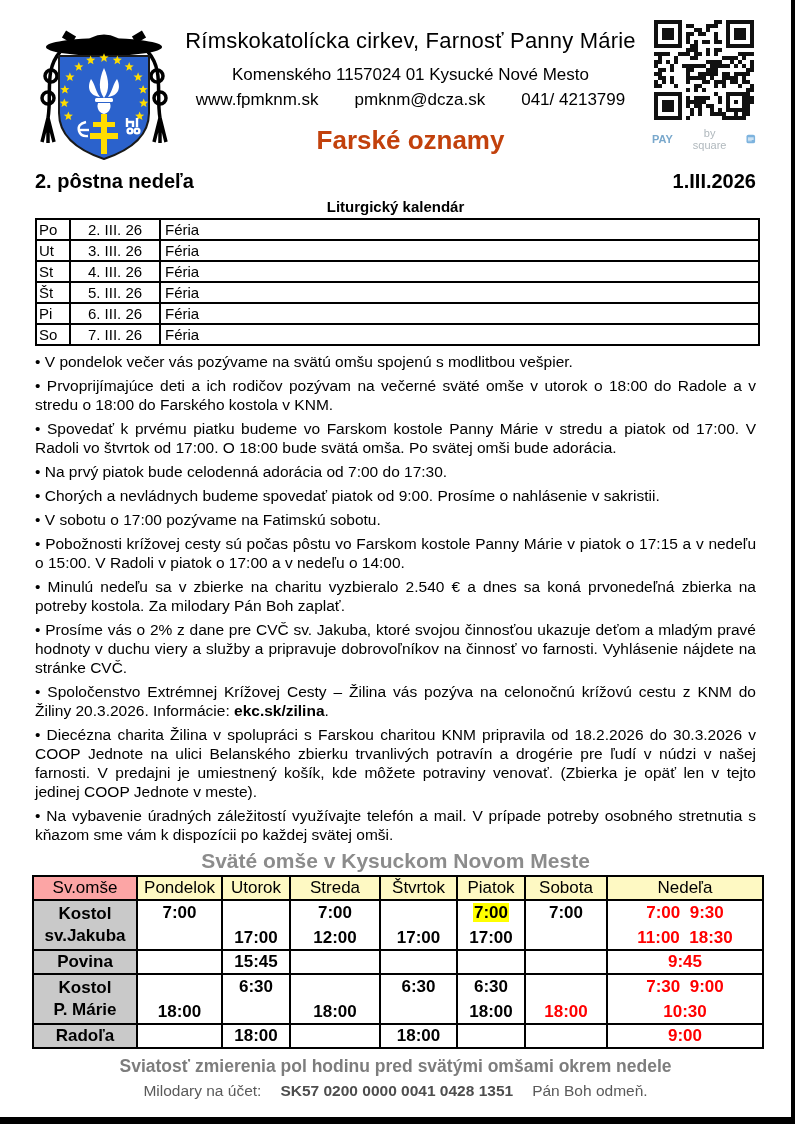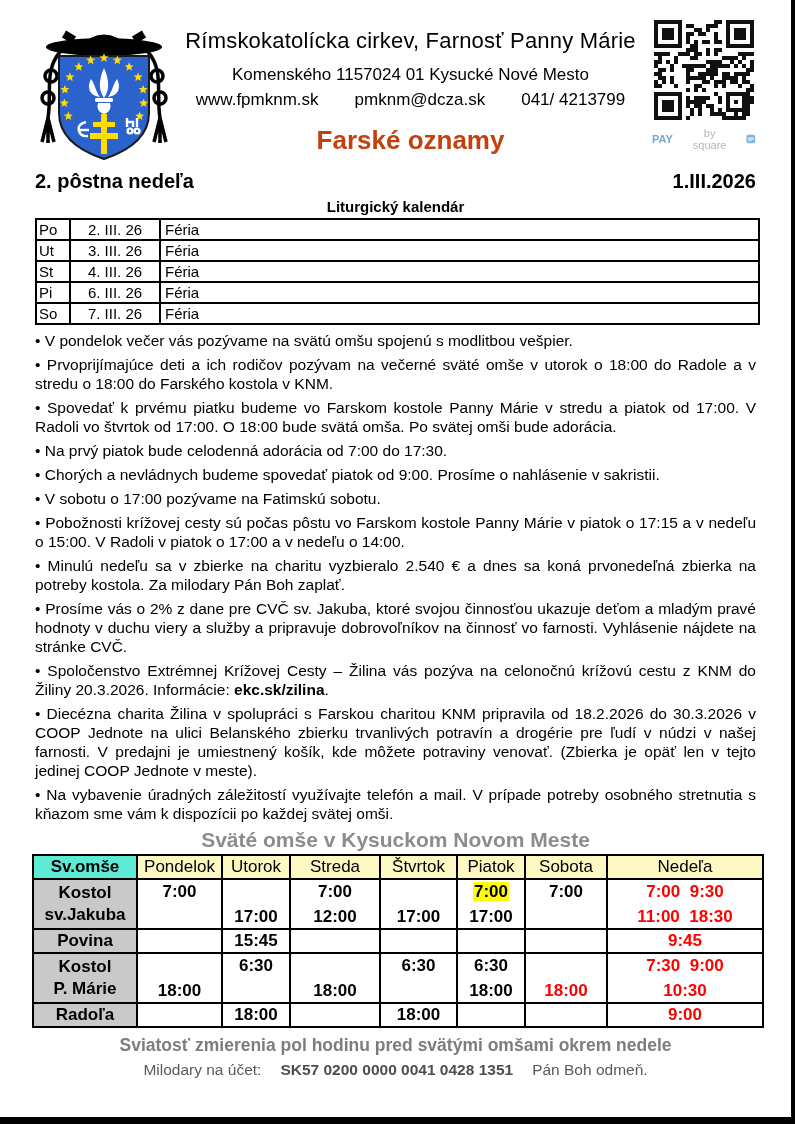--- a/index.html
+++ b/index.html
@@ -35,21 +35,21 @@
   .cal .c-date{width:80px;text-align:center}
   .cal tr.boldrow td{font-weight:bold}
   
   .anns{margin-top:6px}
   .ann{font-size:15.5px;line-height:19px;text-align:justify;margin:5px 0}
   
   .mass-title{text-align:center;font-weight:bold;font-size:21px;color:#8c8c8c;margin-top:5px}
   table.mass{border-collapse:collapse;width:730px;margin-left:-3px;margin-top:2px;table-layout:fixed}
   .mass th,.mass td{border:2px solid #000;text-align:center;padding:0;overflow:hidden}
   .mass th{height:22px;background:#fef9c3;font-weight:normal;font-size:17px}
-  .mass th.first{background:#5eead4;font-weight:bold}
+  .mass th.first{background:#fca5a5;font-weight:normal}
   .mass td{font-weight:bold;font-size:17px}
   .mass td.lbl{background:#c9c9c9}
   .lblv{display:flex;flex-direction:column;justify-content:center;height:46px}
   .lblv div{line-height:22px}
   .two{display:flex;flex-direction:column;justify-content:space-between;height:46px;padding:1px 0}
   .two div{line-height:21px;white-space:pre;min-height:21px}
   .one{line-height:22px;height:22px;white-space:pre}
   .red{color:#ff0000}
   .hl{background:#ffff00;padding:0 1px}
   
@@ -374,20 +374,25 @@
         <td class="c-day">Ut</td>
         <td class="c-date">3. III. 26</td>
         <td>Féria</td>
       </tr>
       <tr>
         <td class="c-day">St</td>
         <td class="c-date">4. III. 26</td>
         <td>Féria</td>
       </tr>
       <tr>
+        <td class="c-day">Št</td>
+        <td class="c-date">5. III. 26</td>
+        <td>Féria</td>
+      </tr>
+      <tr>
         <td class="c-day">Pi</td>
         <td class="c-date">6. III. 26</td>
         <td>Féria</td>
       </tr>
       <tr>
         <td class="c-day">So</td>
         <td class="c-date">7. III. 26</td>
         <td>Féria</td>
       </tr>
     </tbody>

